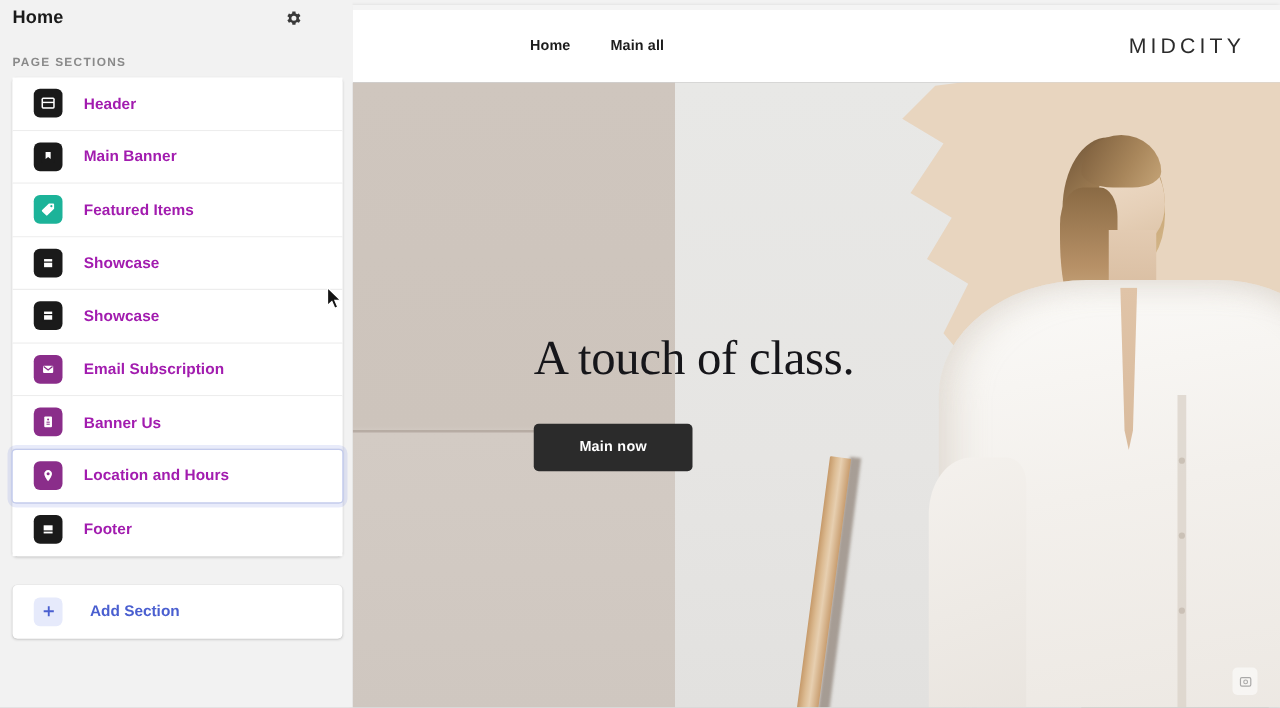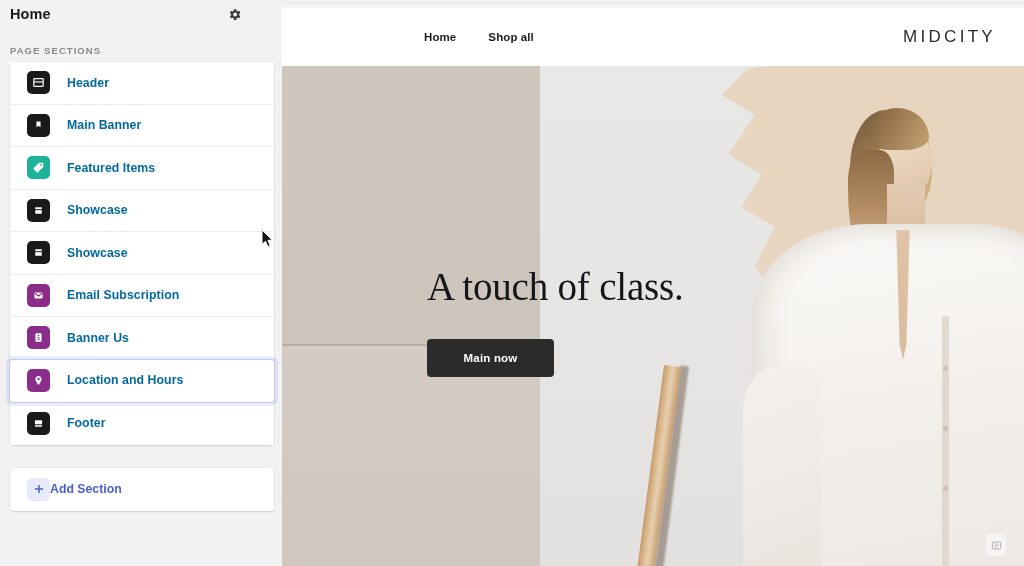--- a/index.html
+++ b/index.html
@@ -67,42 +67,42 @@
   }
   .sec-icon {
     width: 23px; height: 23px;
     border-radius: 5px;
     flex: 0 0 auto;
     display: flex; align-items: center; justify-content: center;
   }
   .sec-icon svg { display: block; }
   .sec-label {
     margin-left: 17px;
-    font-size: 12.3px; font-weight: bold; color: #0369a1;
+    font-size: 12.3px; font-weight: bold; color: #a21caf;
     letter-spacing: .05px;
   }
 
   .add-card {
     margin: 23px 8px 0 10px;
     background: #ffffff;
     border-radius: 4px;
     box-shadow: 0 1px 2px rgba(0,0,0,.14), 0 0 0 .5px rgba(0,0,0,.045);
     height: 43px;
     display: flex; align-items: center;
     padding-left: 17px;
     cursor: pointer;
   }
   .add-icon {
     width: 23px; height: 23px; border-radius: 5px;
     background: #e6eafb;
     display: flex; align-items: center; justify-content: center;
     flex: 0 0 auto;
   }
   .add-label {
-    margin-left: 0;
+    margin-left: 22px;
     font-size: 12.3px; font-weight: bold; color: #4a5fd0;
   }
 
   
   .preview {
     position: absolute;
     left: 282px; top: 4px;
     width: 742px; height: 562px;
     background: #fff;
     overflow: hidden;
@@ -429,21 +429,21 @@
     </div>
 
   </div>
 
   <div class="preview">
     <div class="preview-topline"></div>
 
     <div class="site-nav">
       <div class="nav-links">
         <span class="nav-link">Home</span>
-        <span class="nav-link">Shop all</span>
+        <span class="nav-link">Main all</span>
       </div>
       <div class="brand">MIDCITY</div>
     </div>
 
     <div class="hero">
       <div class="wall-left"></div>
       <div class="wall-mid"></div>
       <div class="wall-right"></div>
       <div class="paint-patch2"></div>
       <div class="paint-patch"></div>

